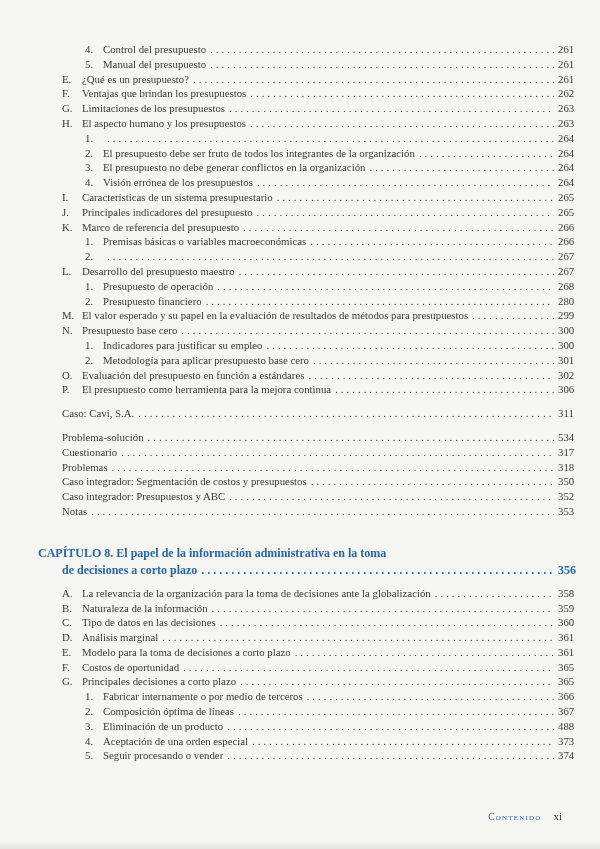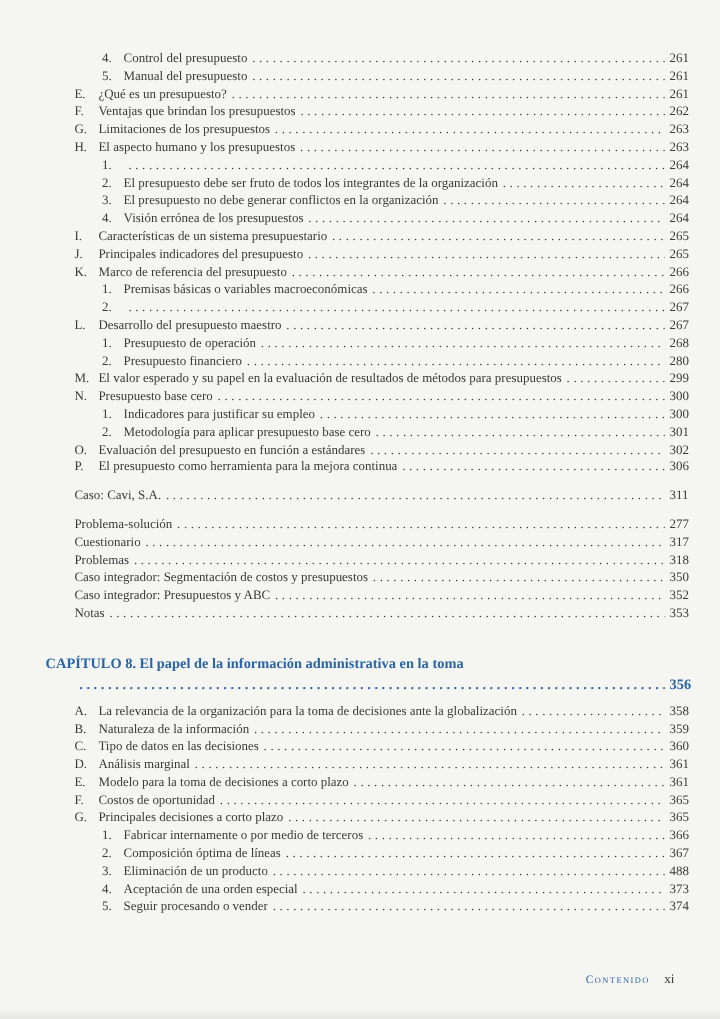--- a/index.html
+++ b/index.html
@@ -219,21 +219,21 @@
       <div class="gap" style="height: 9px;"></div>
       <div class="entry ind0">
         <span class="text">Caso: Cavi, S.A.</span>
         <span class="dots">........................................................................................................................................................................................................</span>
         <span class="page-num">311</span>
       </div>
       <div class="gap" style="height: 9px;"></div>
       <div class="entry ind0">
         <span class="text">Problema-solución</span>
         <span class="dots">........................................................................................................................................................................................................</span>
-        <span class="page-num">277</span>
+        <span class="page-num">534</span>
       </div>
       <div class="entry ind0">
         <span class="text">Cuestionario</span>
         <span class="dots">........................................................................................................................................................................................................</span>
         <span class="page-num">317</span>
       </div>
       <div class="entry ind0">
         <span class="text">Problemas</span>
         <span class="dots">........................................................................................................................................................................................................</span>
         <span class="page-num">318</span>
@@ -250,20 +250,21 @@
       </div>
       <div class="entry ind0">
         <span class="text">Notas</span>
         <span class="dots">........................................................................................................................................................................................................</span>
         <span class="page-num">353</span>
       </div>
       <div class="gap" style="height: 16px;"></div>
       <div class="chapter">
         <div class="ch1">CAPÍTULO 8. El papel de la información administrativa en la toma</div>
         <div class="entry">
+          <span class="text">de decisiones a corto plazo</span>
           <span class="dots">........................................................................................................................................................................................................</span>
           <span class="page-num">356</span>
         </div>
       </div>
       <div class="gap" style="height: 7px;"></div>
       <div class="entry ind1">
         <span class="label">A.</span>
         <span class="text">La relevancia de la organización para la toma de decisiones ante la globalización</span>
         <span class="dots">........................................................................................................................................................................................................</span>
         <span class="page-num">358</span>

